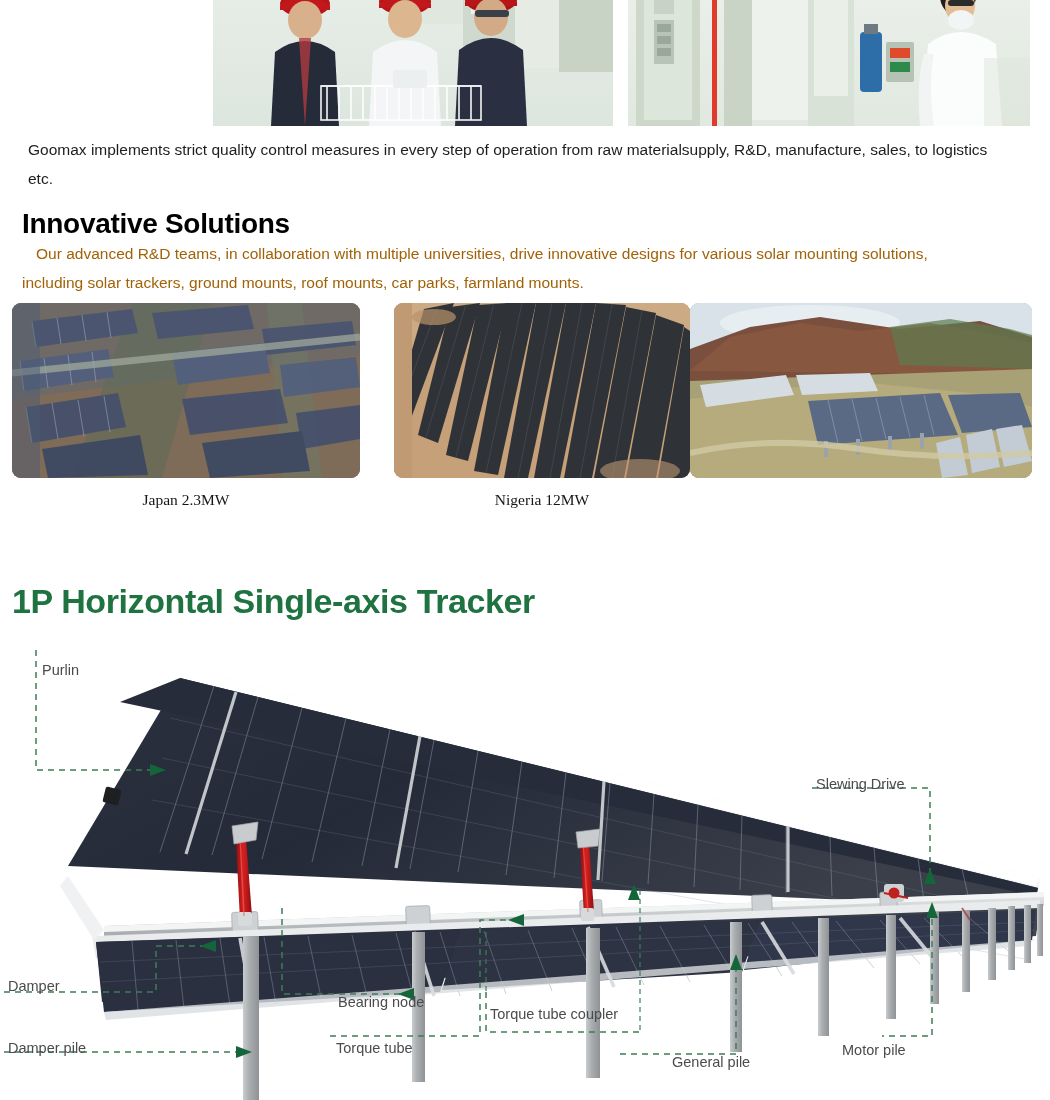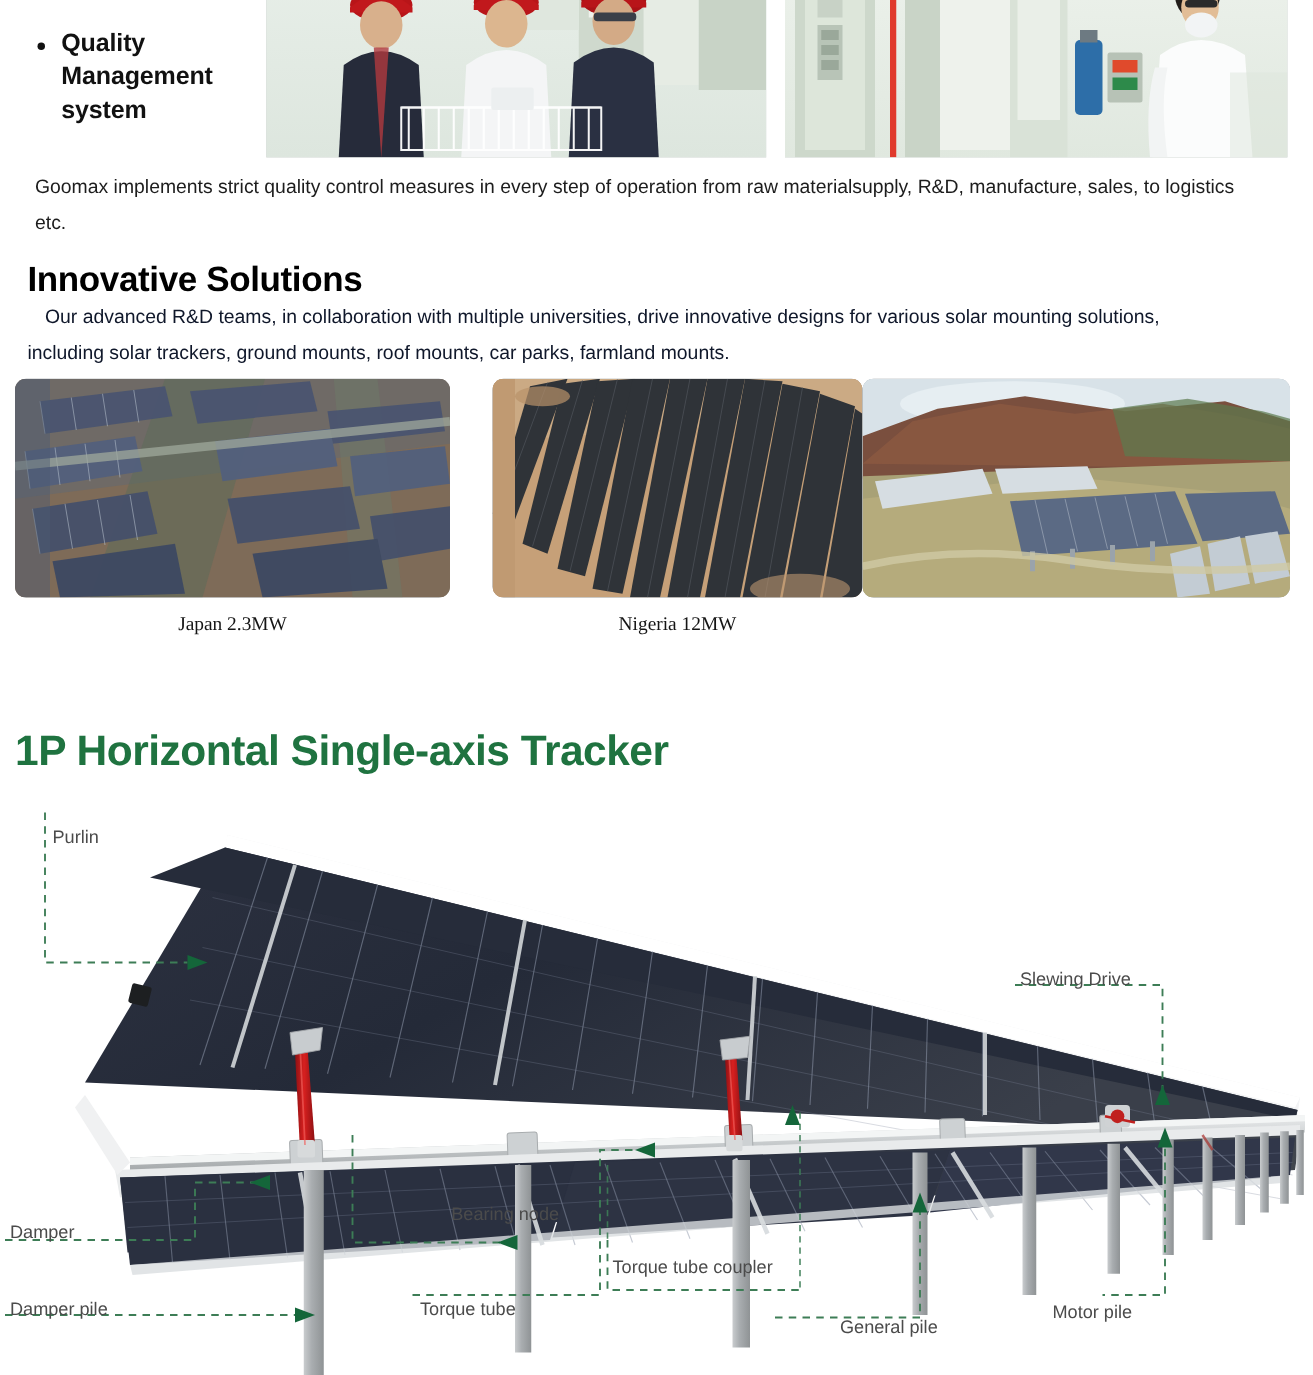--- a/index.html
+++ b/index.html
@@ -46,21 +46,21 @@
   }
 
   
   #innovative-heading {
     position: absolute; left: 22px; top: 208px;
     font-size: 28px; font-weight: bold; color: #000;
     letter-spacing: -0.3px;
   }
   #innovative-desc {
     position: absolute; left: 22px; top: 240px; width: 965px;
-    font-size: 15.5px; line-height: 1.85; color: #0f172a;
+    font-size: 15.5px; line-height: 1.85; color: #a16207;
     text-indent: 14px;
   }
 
   
   #project-row { position: absolute; left: 0; top: 303px; width: 1050px; height: 215px; }
   .project-card { position: absolute; top: 0; }
   .project-photo {
     width: 100%; height: 175px; border-radius: 9px; overflow: hidden;
     position: relative; background: #9aa0a4;
   }
@@ -91,26 +91,20 @@
   }
 
   
   .ph-bg { position: absolute; inset: 0; }
 </style>
 </head>
 <body>
 
 <div id="top-section">
 
-  <div id="quality-bullet-block">
-    <div class="bullet-row">
-      <span class="bullet-dot"></span>
-      <span class="bullet-text">Quality Management system</span>
-    </div>
-  </div>
 
   <div class="photo" id="qm-photo-1">
     <svg class="ph-bg" viewBox="0 0 400 164" preserveAspectRatio="none">
       <defs>
         <linearGradient id="qbg1" x1="0" y1="0" x2="0" y2="1">
           <stop offset="0" stop-color="#e8efe9"></stop>
             <stop offset="1" stop-color="#dde6de"></stop>
         </linearGradient>
       </defs>
       <rect width="400" height="164" fill="url(#qbg1)"></rect>
@@ -526,21 +520,21 @@
       <path d="M634 244 L628 260 L640 260 Z"></path>
     </g>
   </svg>
 
   <div class="callout-label" style="left:42px;  top:22px;">Purlin</div>
 
   <div class="callout-label" style="left:816px; top:136px;">Slewing Drive</div>
 
   <div class="callout-label" style="left:8px;   top:338px;">Damper</div>
 
-  <div class="callout-label" style="left:338px; top:324px;margin-left:23px;">Bearing node</div>
+  <div class="callout-label" style="left:338px; top:354px;">Bearing node</div>
 
   <div class="callout-label" style="left:8px;   top:400px;">Damper pile</div>
 
   <div class="callout-label" style="left:336px; top:400px;">Torque tube</div>
 
   <div class="callout-label" style="left:490px; top:366px;">Torque tube coupler</div>
 
   <div class="callout-label" style="left:638px; top:414px;margin-left:34px;">General pile</div>
 
   <div class="callout-label" style="left:842px; top:402px;">Motor pile</div>

